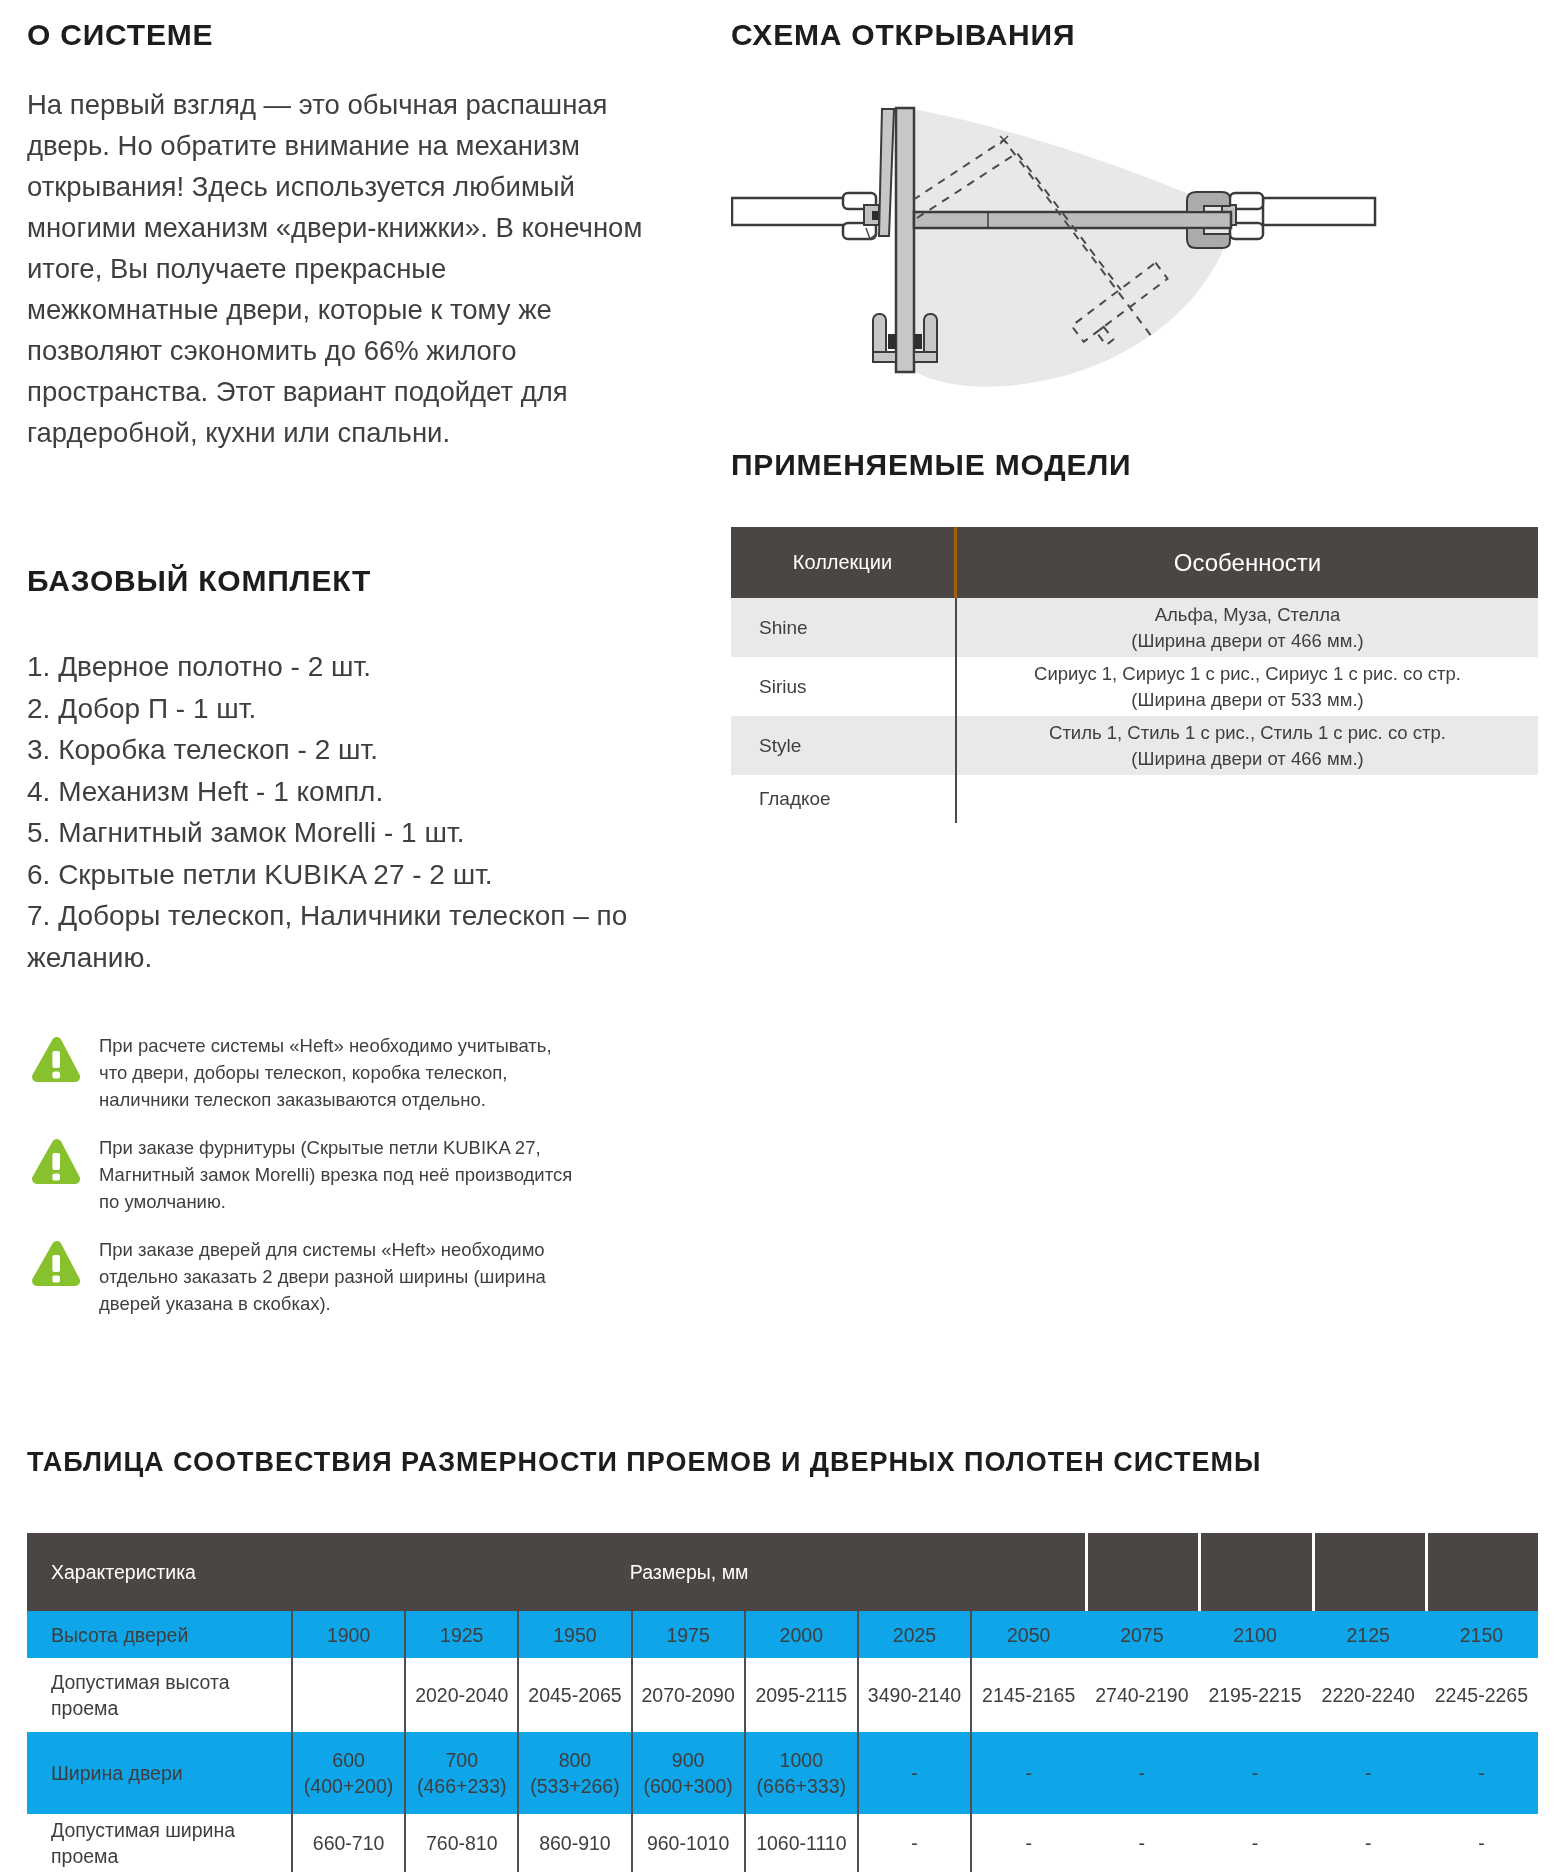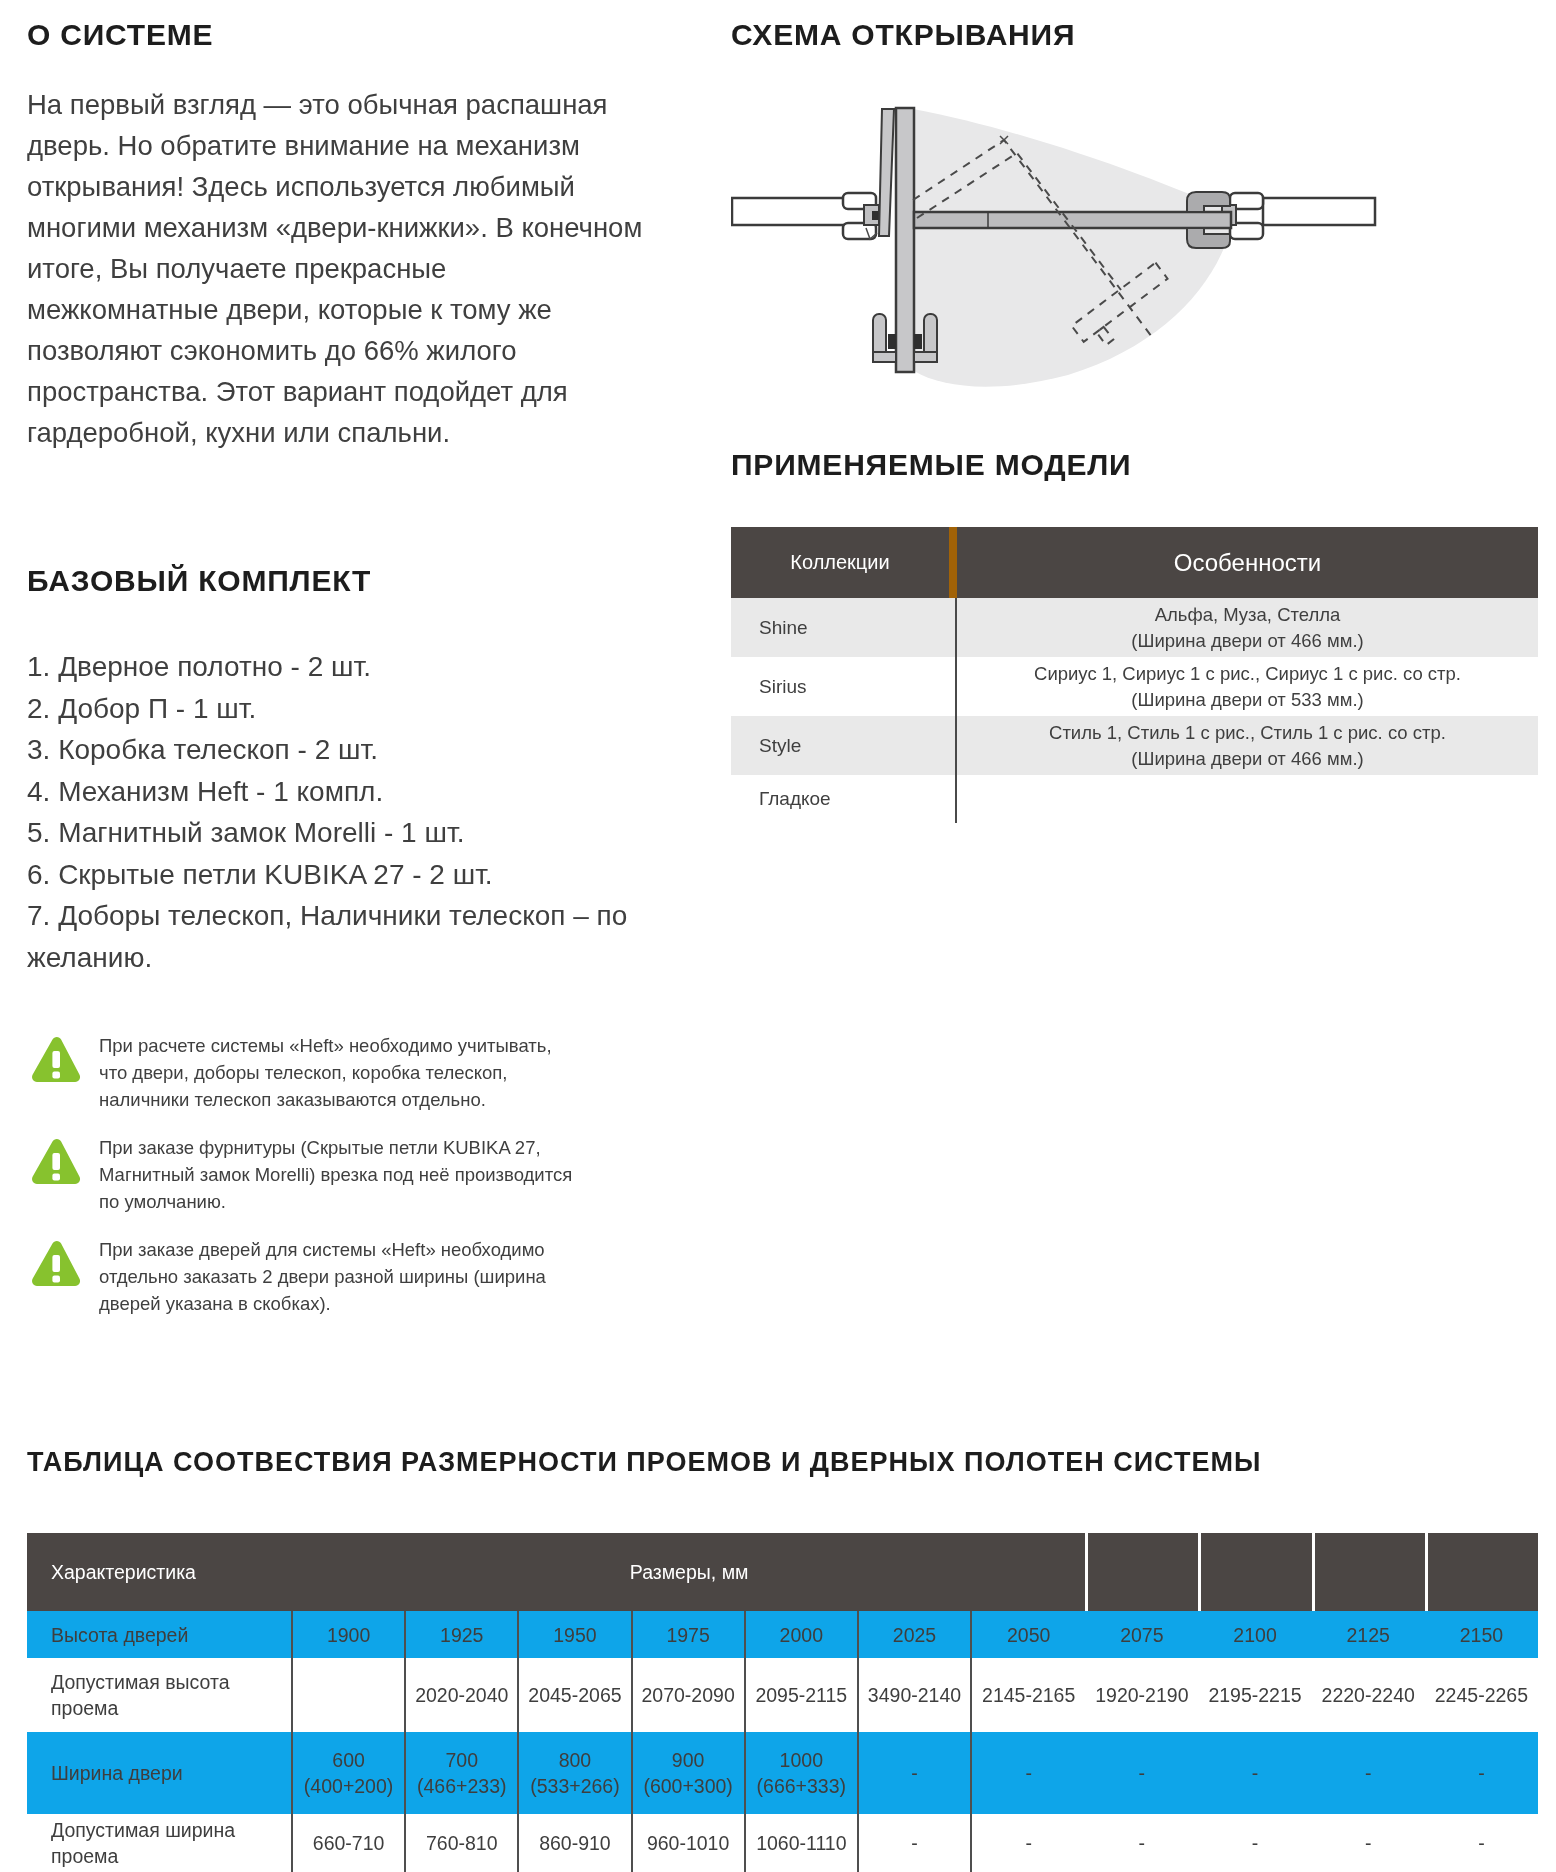--- a/index.html
+++ b/index.html
@@ -9,21 +9,21 @@
   .h1{font-size:30px;font-weight:700;color:#1d1d1d;letter-spacing:0.8px;}
   .para{width:618px;font-size:27.5px;line-height:41px;color:#3f3f3f;}
   .kit-item{font-size:28px;line-height:41.5px;color:#3f3f3f;}
   .note{display:flex;align-items:flex-start;margin-bottom:21px;}
   .note svg{flex:0 0 52px;margin-top:3px;}
   .note-text{margin-left:17px;width:478px;font-size:18.5px;line-height:27px;color:#3f3f3f;}
 
   
   .m-table{width:807px;font-size:19px;}
   .m-head{display:flex;height:71px;background:#4b4644;color:#ffffff;}
-  .m-head .c1{width:226px;display:flex;align-items:center;justify-content:center;border-right:8px solid #a16207;box-sizing:border-box;font-size:20px;}
+  .m-head .c1{width:226px;display:flex;align-items:center;justify-content:center;border-right:3px solid #a16207;box-sizing:border-box;font-size:20px;}
   .m-head .c2{flex:1;display:flex;align-items:center;justify-content:center;font-size:24px;}
   .m-row{display:flex;}
   .m-row .c1{width:226px;display:flex;align-items:center;padding-left:28px;box-sizing:border-box;border-right:2px solid #4a4a4a;}
   .m-row .c2{flex:1;display:flex;flex-direction:column;align-items:center;justify-content:center;text-align:center;line-height:26px;font-size:18.5px;}
   .m-row.gray{background:#e9e9e9;}
   .m-row.h59{min-height:59px;}
   .m-row.h48{min-height:48px;}
 
   
   .s-table{display:grid;width:1511px;grid-template-columns:266px repeat(11,1fr);
@@ -199,21 +199,21 @@
       <div class="s-cell s-gray">2150</div>
       <div class="s-cell s-label s-vline">Допустимая высота
 проема</div>
       <div class="s-cell s-vline"></div>
       <div class="s-cell s-vline">2020-2040</div>
       <div class="s-cell s-vline">2045-2065</div>
       <div class="s-cell s-vline">2070-2090</div>
       <div class="s-cell s-vline">2095-2115</div>
       <div class="s-cell s-vline">3490-2140</div>
       <div class="s-cell">2145-2165</div>
-      <div class="s-cell">1920-2190</div>
+      <div class="s-cell">2740-2190</div>
       <div class="s-cell">2195-2215</div>
       <div class="s-cell">2220-2240</div>
       <div class="s-cell">2245-2265</div>
       <div class="s-cell s-label s-vline s-gray">Ширина двери</div>
       <div class="s-cell s-gray s-vline">600
 (400+200)</div>
       <div class="s-cell s-gray s-vline">700
 (466+233)</div>
       <div class="s-cell s-gray s-vline">800
 (533+266)</div>

